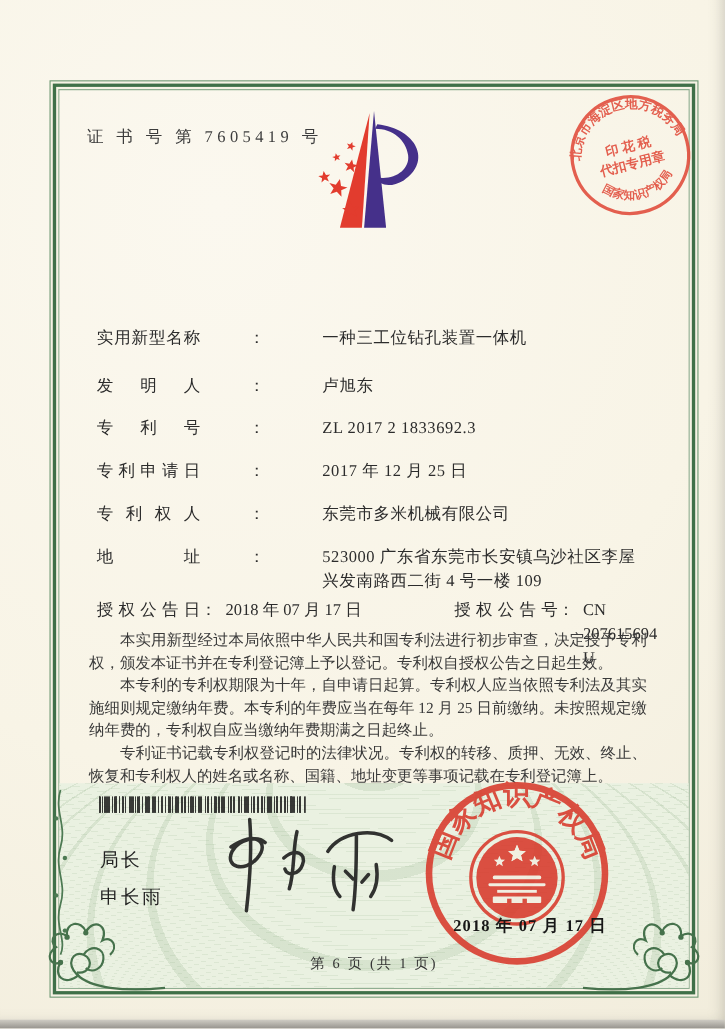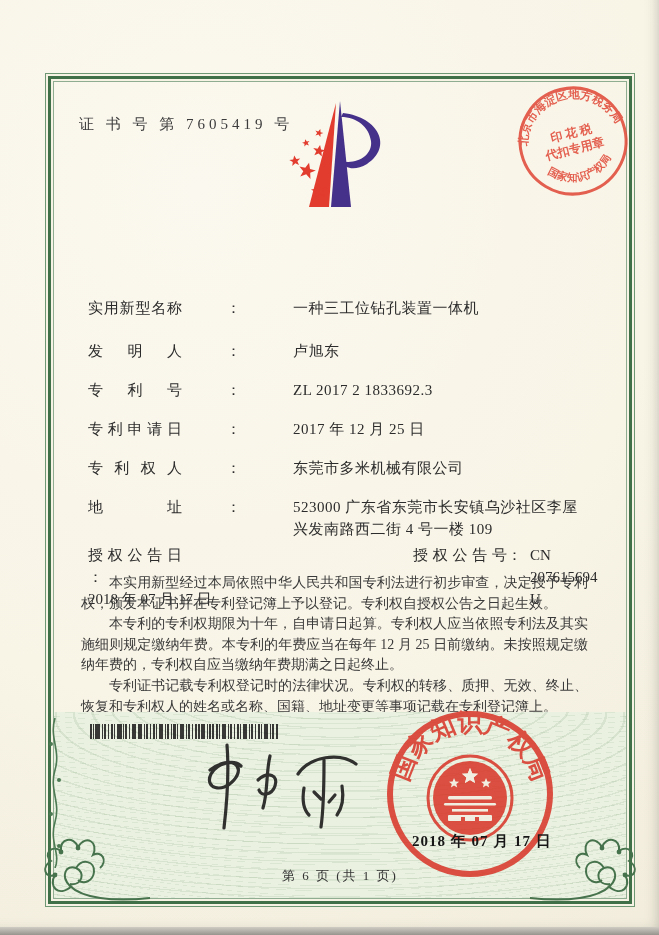--- a/index.html
+++ b/index.html
@@ -21,21 +21,21 @@
   .title{position:absolute;left:0;right:0;top:132px;text-align:center;
     font-size:38px;font-weight:bold;letter-spacing:7px;color:#262626;}
   
   .fields{position:absolute;left:37px;top:218px;width:505px;font-size:15px;color:#2c2c2c;}
   .frow{display:flex;margin-bottom:17px;line-height:22px;gap:44px;}
   .frow.first{margin-bottom:21px;}
   .flabel{display:inline-block;width:94px;text-align:justify;text-align-last:justify;flex:none;}
   .fcolon{flex:none;margin-right:8px;}
   .fvalue{width:392px;letter-spacing:.5px;}
   .grant-row{position:relative;display:block;height:22px;line-height:22px;margin-top:2px;}
-  .grant-left{display:flex;position:absolute;left:0;top:0;flex-direction:column;}
+  .grant-left{display:flex;position:absolute;left:0;top:0;}
   .grant-right{display:flex;position:absolute;left:325px;top:0;}
   
   .legal{position:absolute;left:30px;top:494px;width:507px;font-size:14px;line-height:20.6px;color:#3a3a3a;text-align:justify;}
   .legal p{margin:0;text-indent:2em;}
   
   .panel{position:absolute;left:3px;right:3px;bottom:3px;height:186px;
     background-color:#eaf1e1;
     background-image:
       repeating-radial-gradient(140% 90px at 50% -60px, rgba(120,158,112,.16) 0 1px, transparent 1px 8px),
       repeating-radial-gradient(140% 110px at 50% 260px, rgba(120,158,112,.13) 0 1px, transparent 1px 9px);}
@@ -147,20 +147,24 @@
 
     <div class="legal">
       <p>本实用新型经过本局依照中华人民共和国专利法进行初步审查，决定授予专利权，颁发本证书并在专利登记簿上予以登记。专利权自授权公告之日起生效。</p>
       <p>本专利的专利权期限为十年，自申请日起算。专利权人应当依照专利法及其实施细则规定缴纳年费。本专利的年费应当在每年 12 月 25 日前缴纳。未按照规定缴纳年费的，专利权自应当缴纳年费期满之日起终止。</p>
       <p>专利证书记载专利权登记时的法律状况。专利权的转移、质押、无效、终止、恢复和专利权人的姓名或名称、国籍、地址变更等事项记载在专利登记簿上。</p>
     </div>
 
     <div class="panel">
       <div class="barcode"></div>
 
+      <div class="director">
+        <div>局长</div>
+        <div>申长雨</div>
+      </div>
 
       <svg class="signature" width="195" height="95" viewBox="0 0 195 95">
         <g stroke="#1d1d1d" stroke-width="3.2" fill="none" stroke-linecap="round" opacity="0.9">
           <path d="M28,30 C50,14 64,26 52,40 C40,54 22,48 29,34 C35,23 52,19 59,26"></path>
           <path d="M45,5 C47,30 45,62 42,88"></path>
           <path d="M88,16 C84,32 86,52 81,68"></path>
           <path d="M76,40 C86,31 97,35 93,46 C90,55 79,57 77,50"></path>
           <path d="M116,34 C128,16 158,12 174,24"></path>
           <path d="M142,20 C142,44 142,66 139,87"></path>
           <path d="M122,48 C120,60 122,70 127,75"></path>

